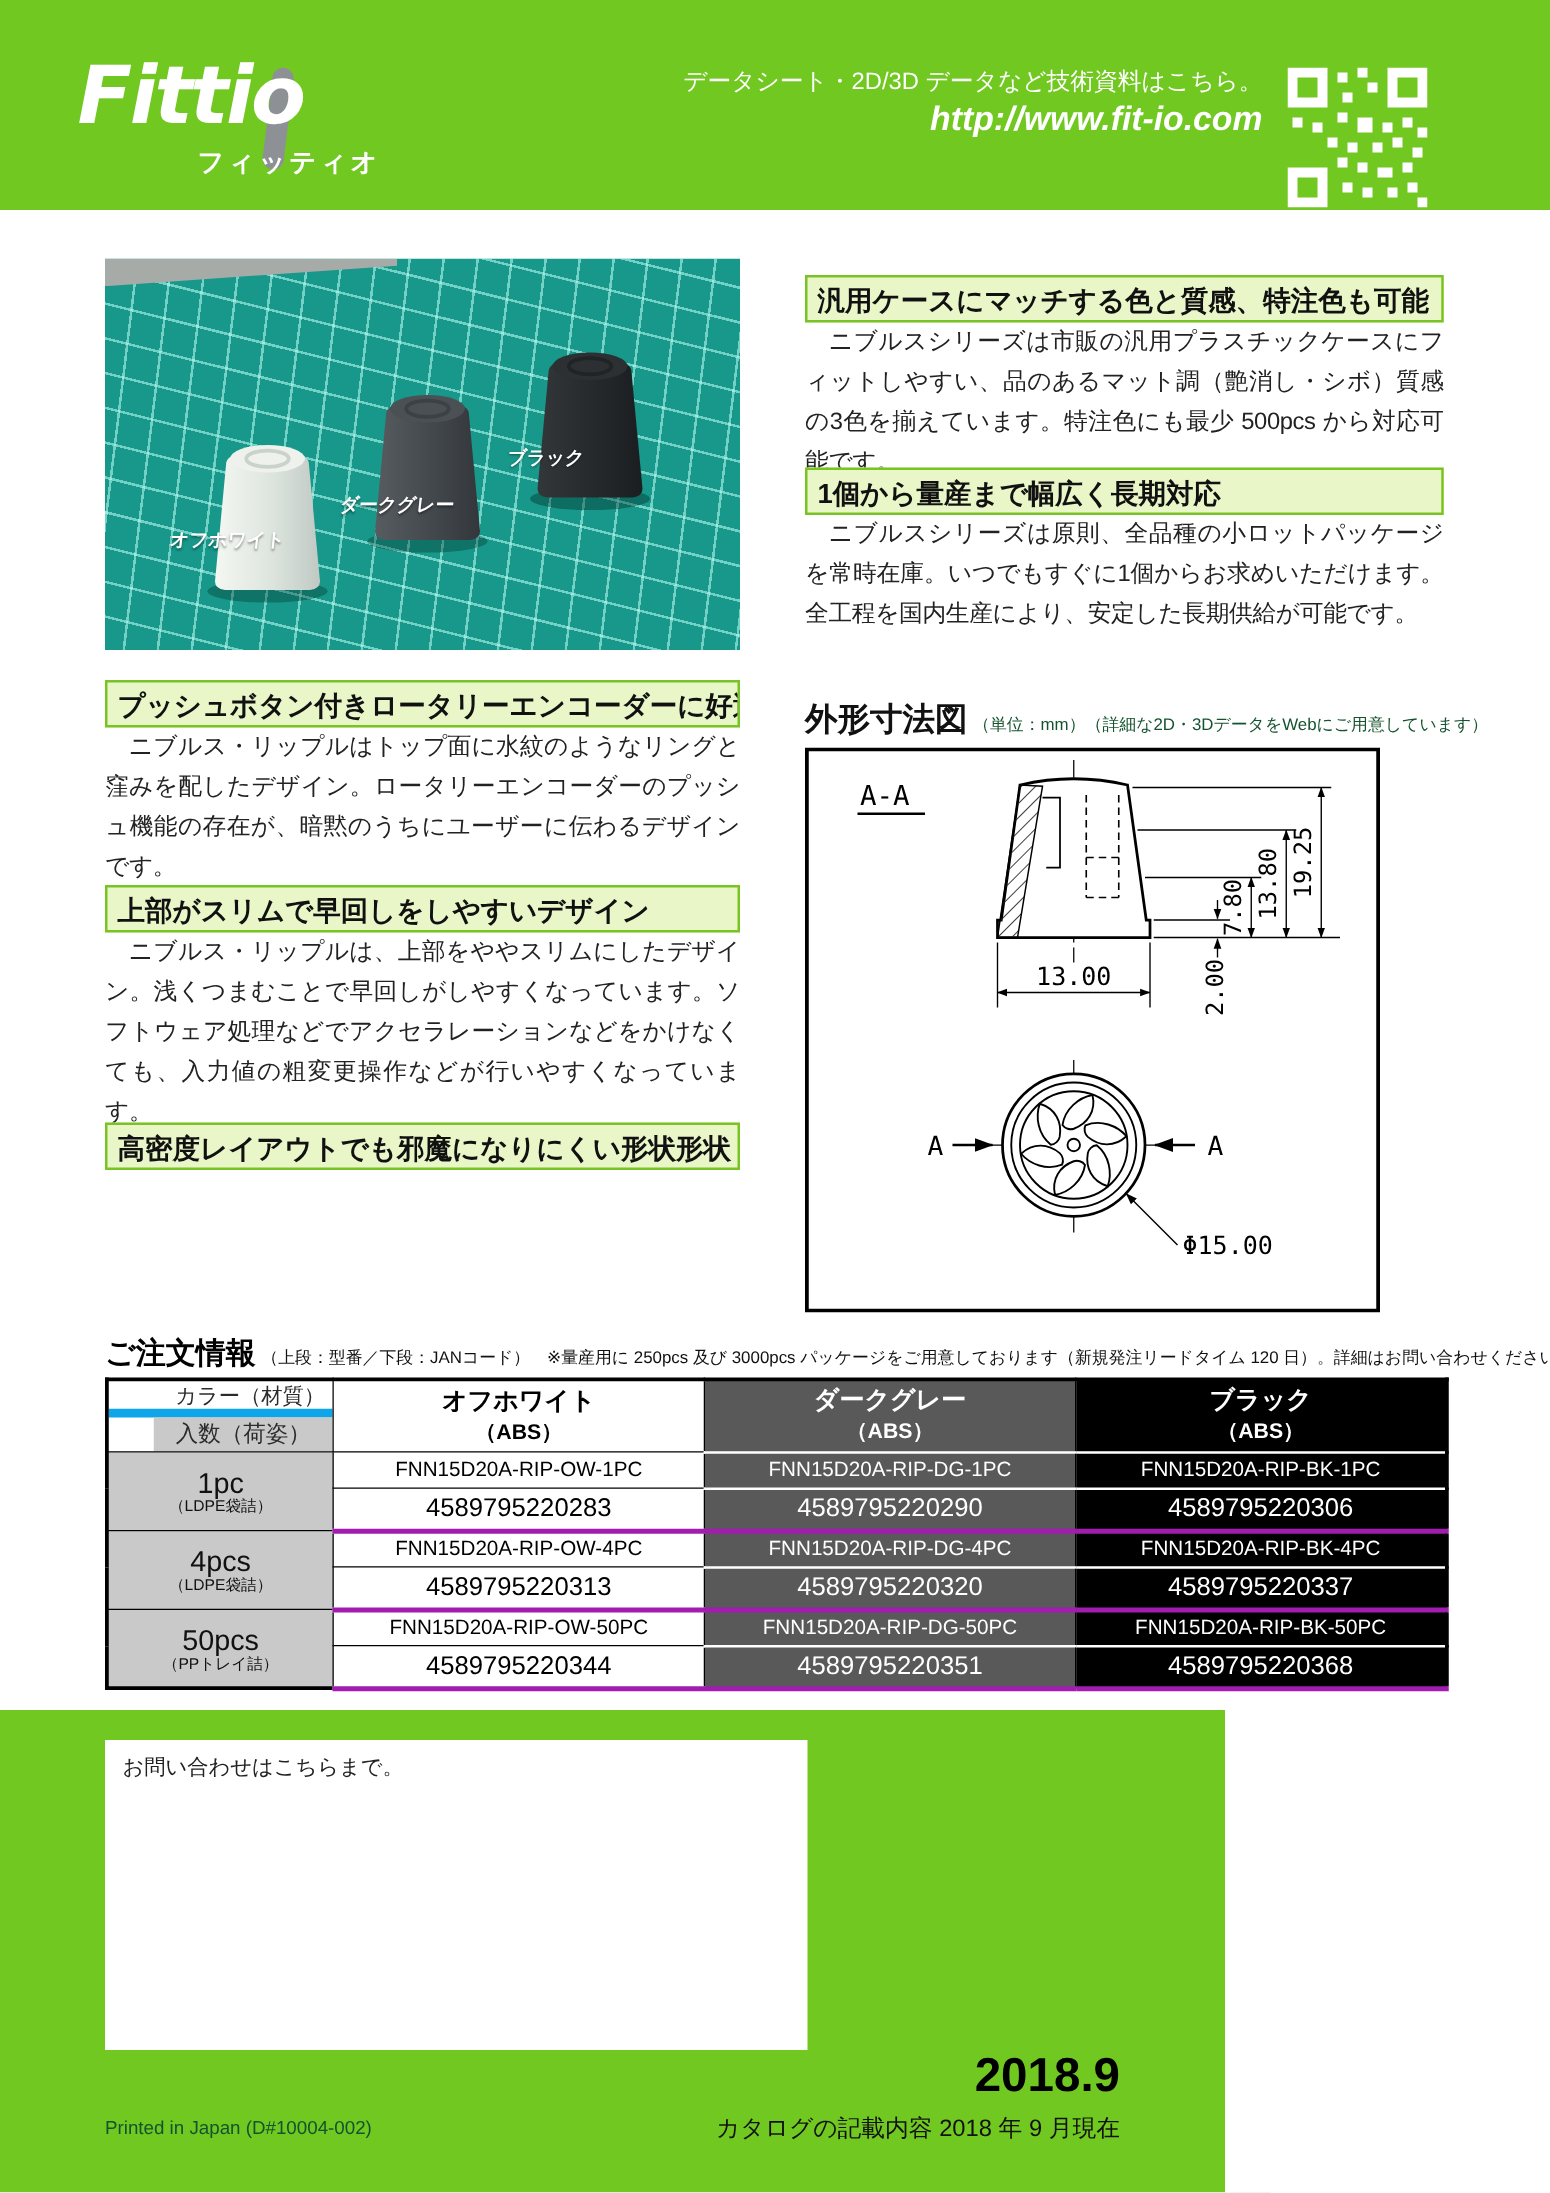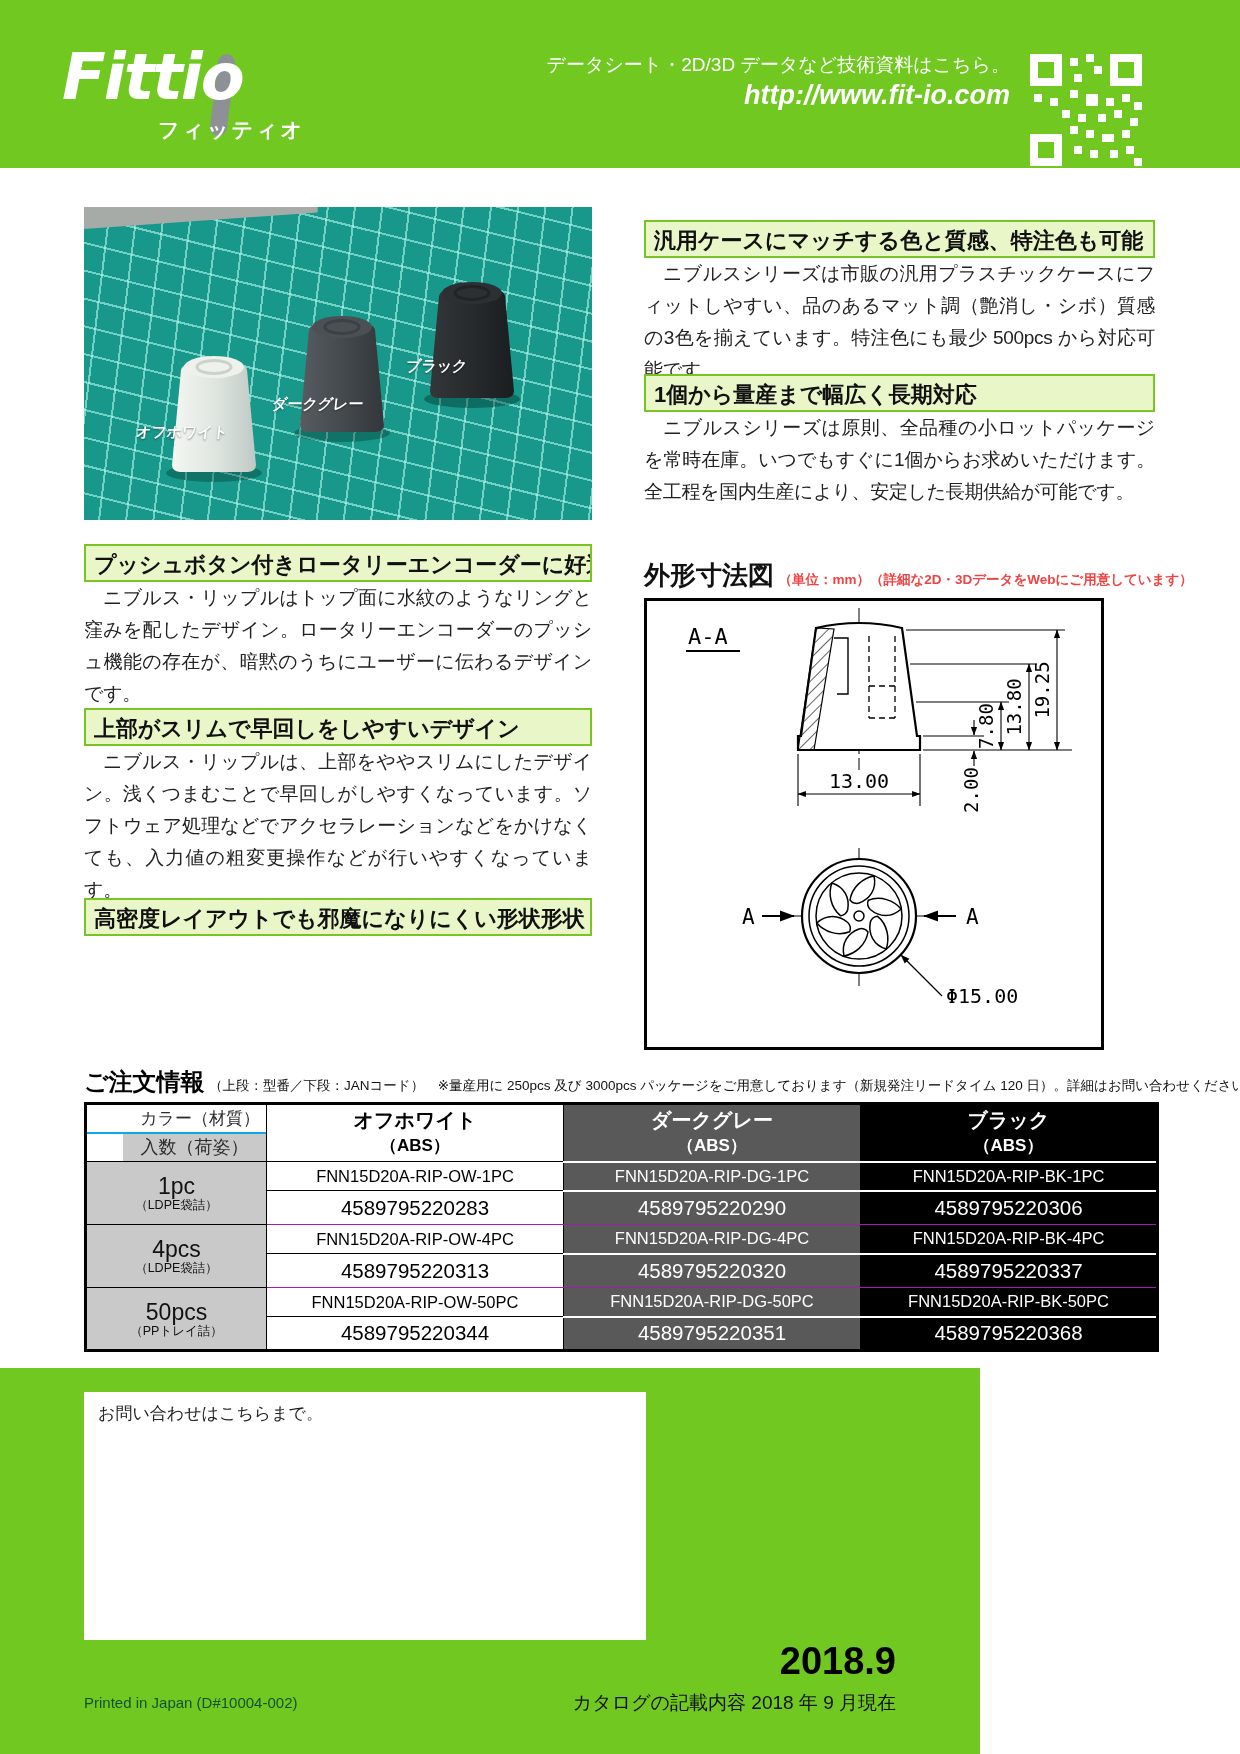--- a/index.html
+++ b/index.html
@@ -33,46 +33,46 @@
 
   
   .hbar{position:absolute;height:38px;background:#e9f6c8;border:2px solid #79c324;
         font-size:22px;font-weight:bold;color:#111;padding:4px 8px 0 8px;white-space:nowrap;overflow:hidden;}
   .para{position:absolute;font-size:19px;line-height:32px;text-align:justify;text-indent:1em;
         letter-spacing:-0.3px;color:#222;}
 
   
   .dwg-title{position:absolute;left:644px;top:558px;white-space:nowrap;}
   .dwg-title b{font-size:26px;color:#111;}
-  .dwg-title span{font-size:13.5px;color:#ef4444;font-weight:bold;}
+  .dwg-title span{font-size:13.5px;color:#14532d;}
   .dwg-box{position:absolute;left:644px;top:598px;width:460px;height:452px;}
 
   
   .order-title{position:absolute;left:84px;top:1066px;width:1110px;white-space:nowrap;}
   .order-title b{font-size:24px;color:#000;}
   .order-title span{font-size:13.5px;color:#111;}
   table.order{position:absolute;left:84px;top:1102px;width:1072px;border-collapse:collapse;
               border:3px solid #000;table-layout:fixed;}
   table.order td{border:1px solid #000;text-align:center;vertical-align:middle;padding:0;}
   .corner{background:#ffffff;padding:0;}
-  .corner .top{height:28px;background:#ffffff;border-bottom:2px solid #0ea5e9;font-size:17px;
+  .corner .top{height:28px;background:#ffffff;border-bottom:7px solid #0ea5e9;font-size:17px;
                display:flex;align-items:center;justify-content:flex-end;padding-right:6px;}
   .corner .bot{height:27px;background:#c9c9c9;font-size:18px;display:flex;align-items:center;justify-content:center;margin-left:36px;}
   .colhead{height:58px;font-size:20px;font-weight:bold;line-height:24px;}
   .c-ow{background:#ffffff;color:#000;}
   .c-dg{background:#595959;color:#ffffff;}
   .c-bk{background:#000000;color:#ffffff;}
   td.colhead.c-dg,td.colhead.c-bk{border-bottom:2px solid #fff;}
   .qtycell{background:#c9c9c9;color:#111;}
   .qtycell .q{font-size:23px;line-height:24px;}
   .qtycell .p{font-size:12.5px;line-height:14px;}
   tr.pn td{height:29px;font-size:16.5px;}
   tr.jan td{height:34px;font-size:20.5px;}
   tr.pn td.c-dg,tr.pn td.c-bk{border-bottom:2px solid #fff;}
-  tr.jan td{border-bottom:1px solid #a21caf;}
+  tr.jan td{border-bottom:4px solid #a21caf;}
   .mat-sub{font-weight:bold;font-size:17px;}
 
   
   .footer{position:absolute;left:0;top:1368px;width:980px;height:386px;background:#70c820;}
   .contact-box{position:absolute;left:84px;top:24px;width:562px;height:248px;background:#ffffff;
                padding:10px 14px;font-size:17px;color:#222;}
   .f-date{position:absolute;right:84px;top:272px;font-size:38px;font-weight:bold;color:#000;}
   .f-datenote{position:absolute;right:84px;top:322px;font-size:19px;color:#111;}
   .f-printed{position:absolute;left:84px;top:326px;font-size:15px;color:#14532d;}
 

